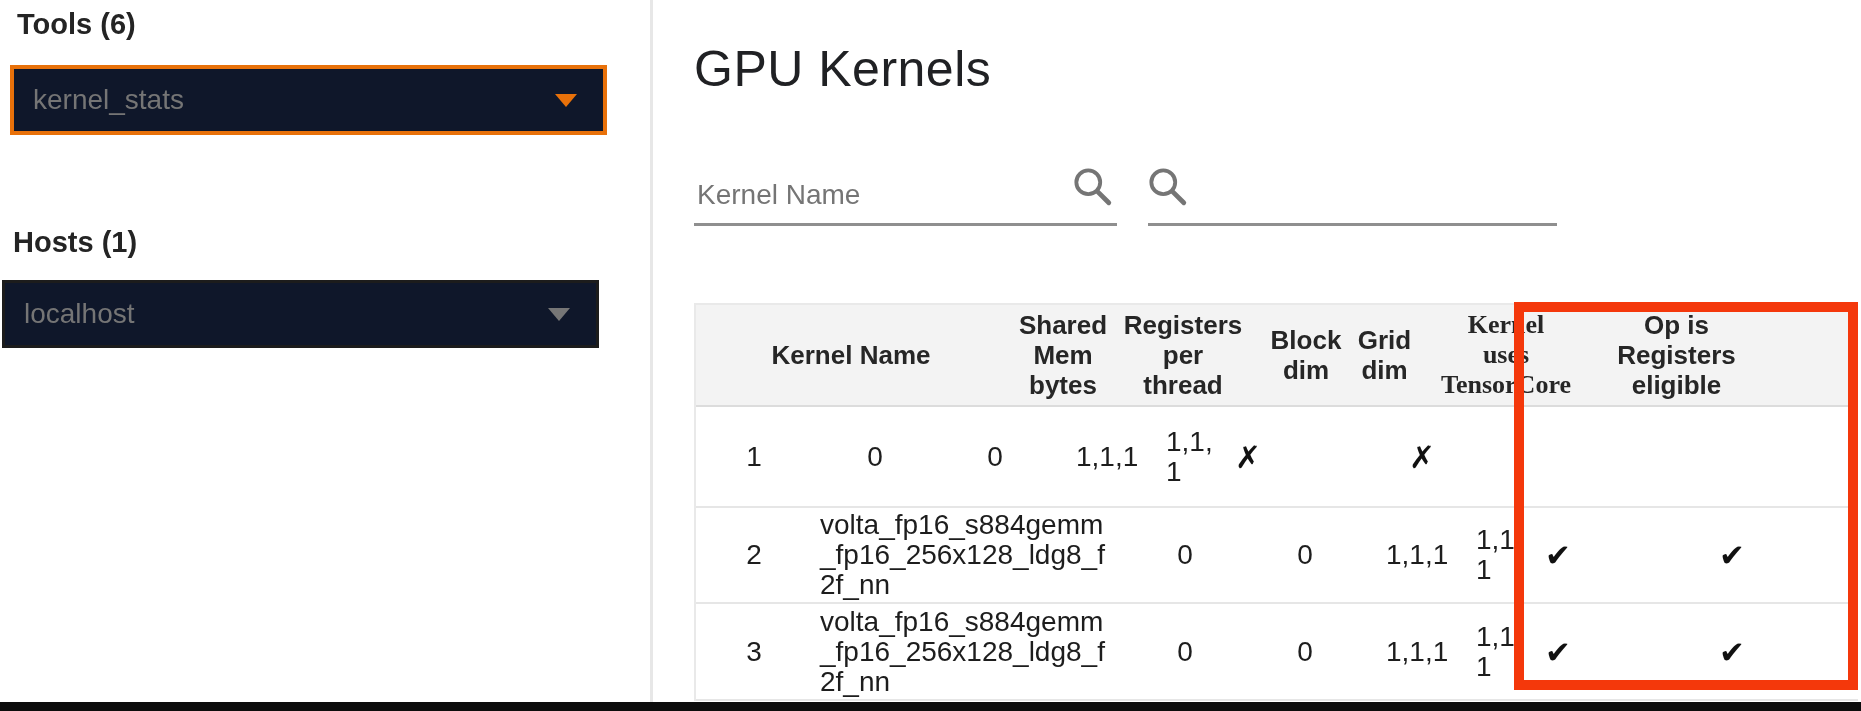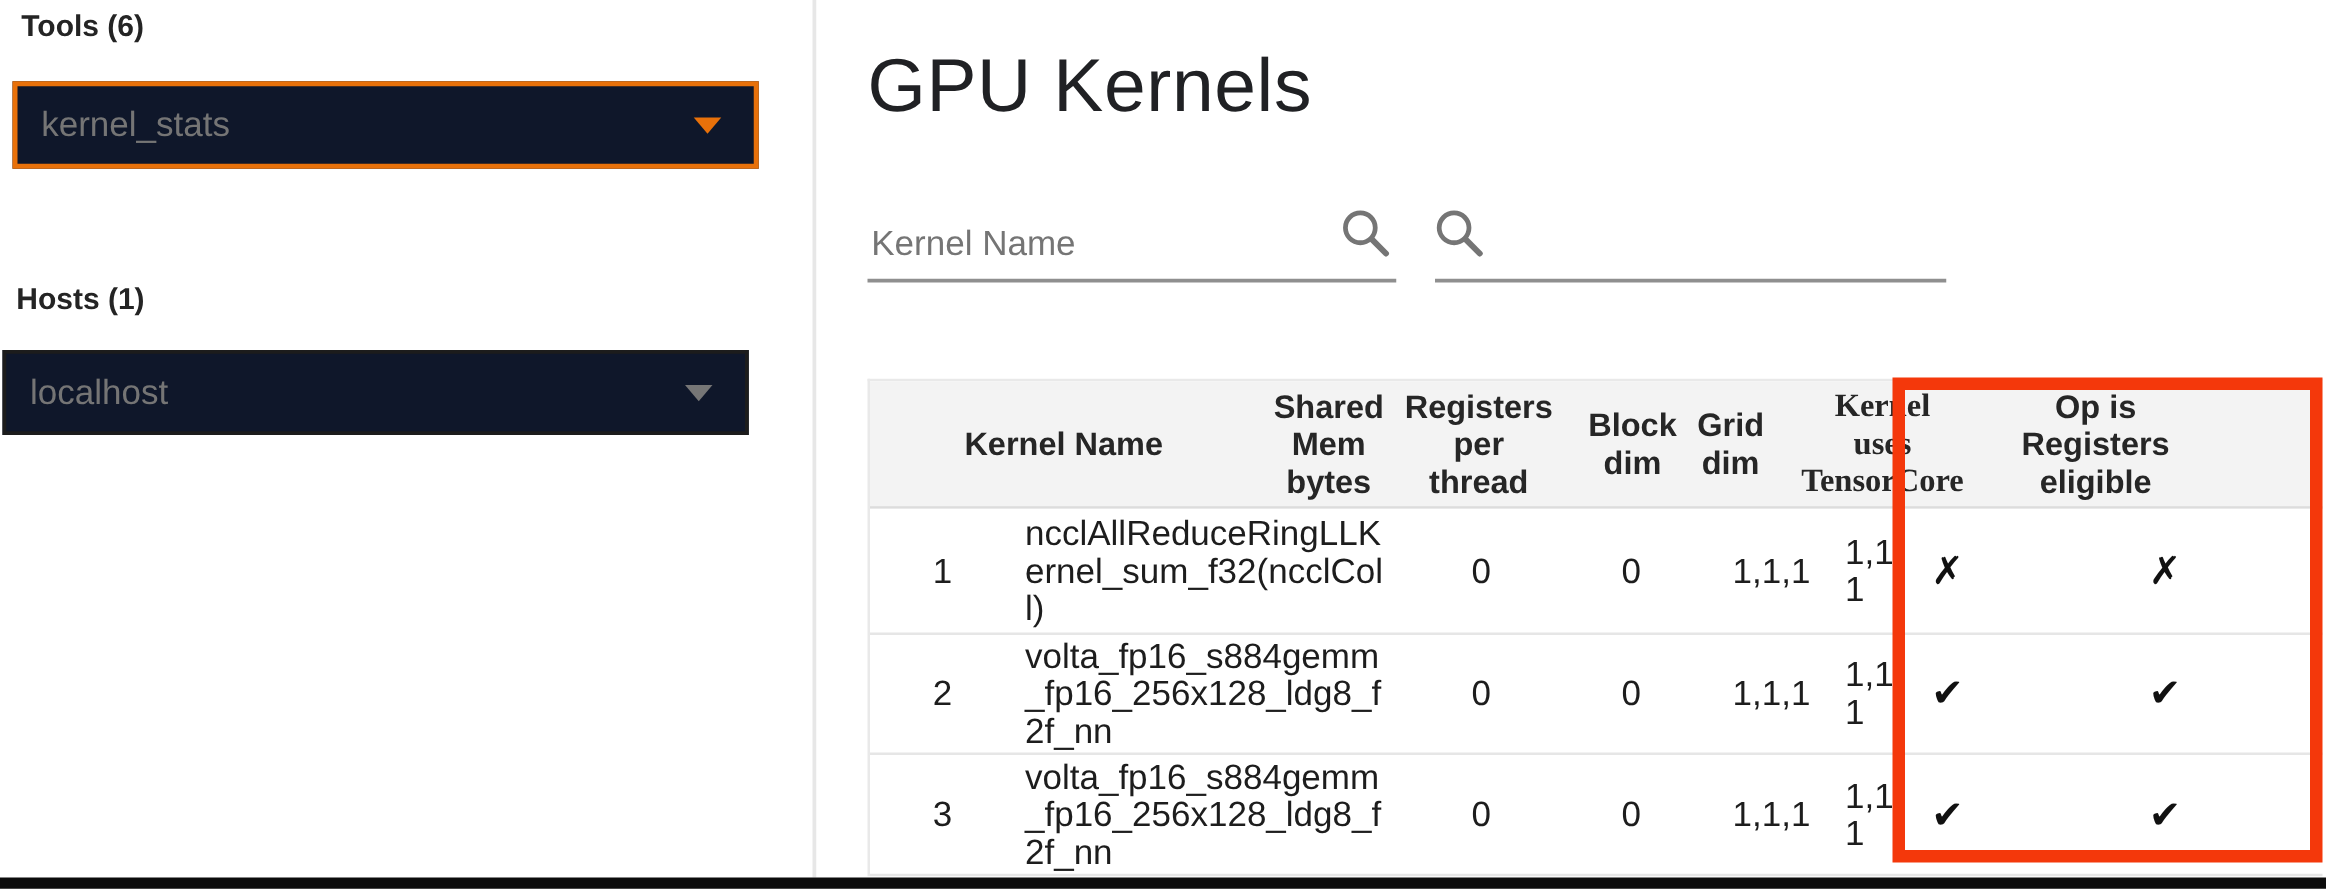--- a/index.html
+++ b/index.html
@@ -2,36 +2,36 @@
 <html style="--accent: #e8710a; --highlight: #f4380b;"><head>
 <meta charset="utf-8">
 <style>
   :root { --accent:#e8710a; --highlight:#f4380b; }
   * { margin:0; padding:0; box-sizing:border-box; }
   html,body { width:1861px; height:711px; background:#fff; overflow:hidden;
               font-family:"Liberation Sans", sans-serif; }
   .abs { position:absolute; }
 
   
-  .side-label { font-size:24px; font-weight:bold; color:#242424; }
+  .side-label { font-size:29px; font-weight:bold; color:#242424; }
   .select-box { display:flex; align-items:center; justify-content:space-between;
                 background:#0f172a; padding:0 26px 0 19px; cursor:pointer; }
   .select-box .sel-text { font-size:28px; color:#757575; }
   .caret { width:0; height:0; border-left:11px solid transparent;
            border-right:11px solid transparent; }
   .caret-orange { border-top:13px solid var(--accent); }
   .caret-gray { border-top:13px solid #767676; }
   #tools-select { left:10px; top:65px; width:597px; height:70px;
                   border:4px solid var(--accent); }
   #hosts-select { left:2px; top:280px; width:597px; height:68px;
                   border:3px solid #1c1c1c; }
   #divider { left:650px; top:0; width:3px; height:702px; background:#e7e7e7; }
 
   
-  #page-title { left:694px; top:42px; font-size:60px; line-height:54px;
+  #page-title { left:694px; top:42px; font-size:50px; line-height:54px;
                 color:#202124; letter-spacing:0.5px; }
   .filter { display:flex; align-items:flex-end;
             border-bottom:3px solid #8f8f8f; top:156px; height:70px; }
   #filter-kernel { left:694px; width:423px; }
   #filter-op { left:1148px; width:409px; }
   .filter input { flex:1; border:none; outline:none; background:transparent;
                   font-family:inherit; font-size:28px; color:#3c4043;
                   padding:0 0 12px 3px; min-width:0; }
   .filter input::placeholder { color:#757575; opacity:1; }
   .search-svg { flex:none; margin:0 2px 14px 0; }
@@ -119,21 +119,20 @@
     <div class="hcell w6">Kernel
 uses
 TensorCore</div>
     <div class="hcell w7">Op is
 Registers
 eligible</div>
   </div>
 
   <div class="trow r1">
     <div class="cell w0 c-center">1</div>
-    <div class="cell w1 c-kernel">ncclAllReduceRingLLKernel_sum_f32(ncclColl)</div>
     <div class="cell w2 c-center">0</div>
     <div class="cell w3 c-center">0</div>
     <div class="cell w4 c-block">1,1,1</div>
     <div class="cell w5 c-grid">1,1,1</div>
     <div class="cell w6 c-mark">✗</div>
     <div class="cell w7 c-mark">✗</div>
   </div>
 
   <div class="trow r2">
     <div class="cell w0 c-center">2</div>

